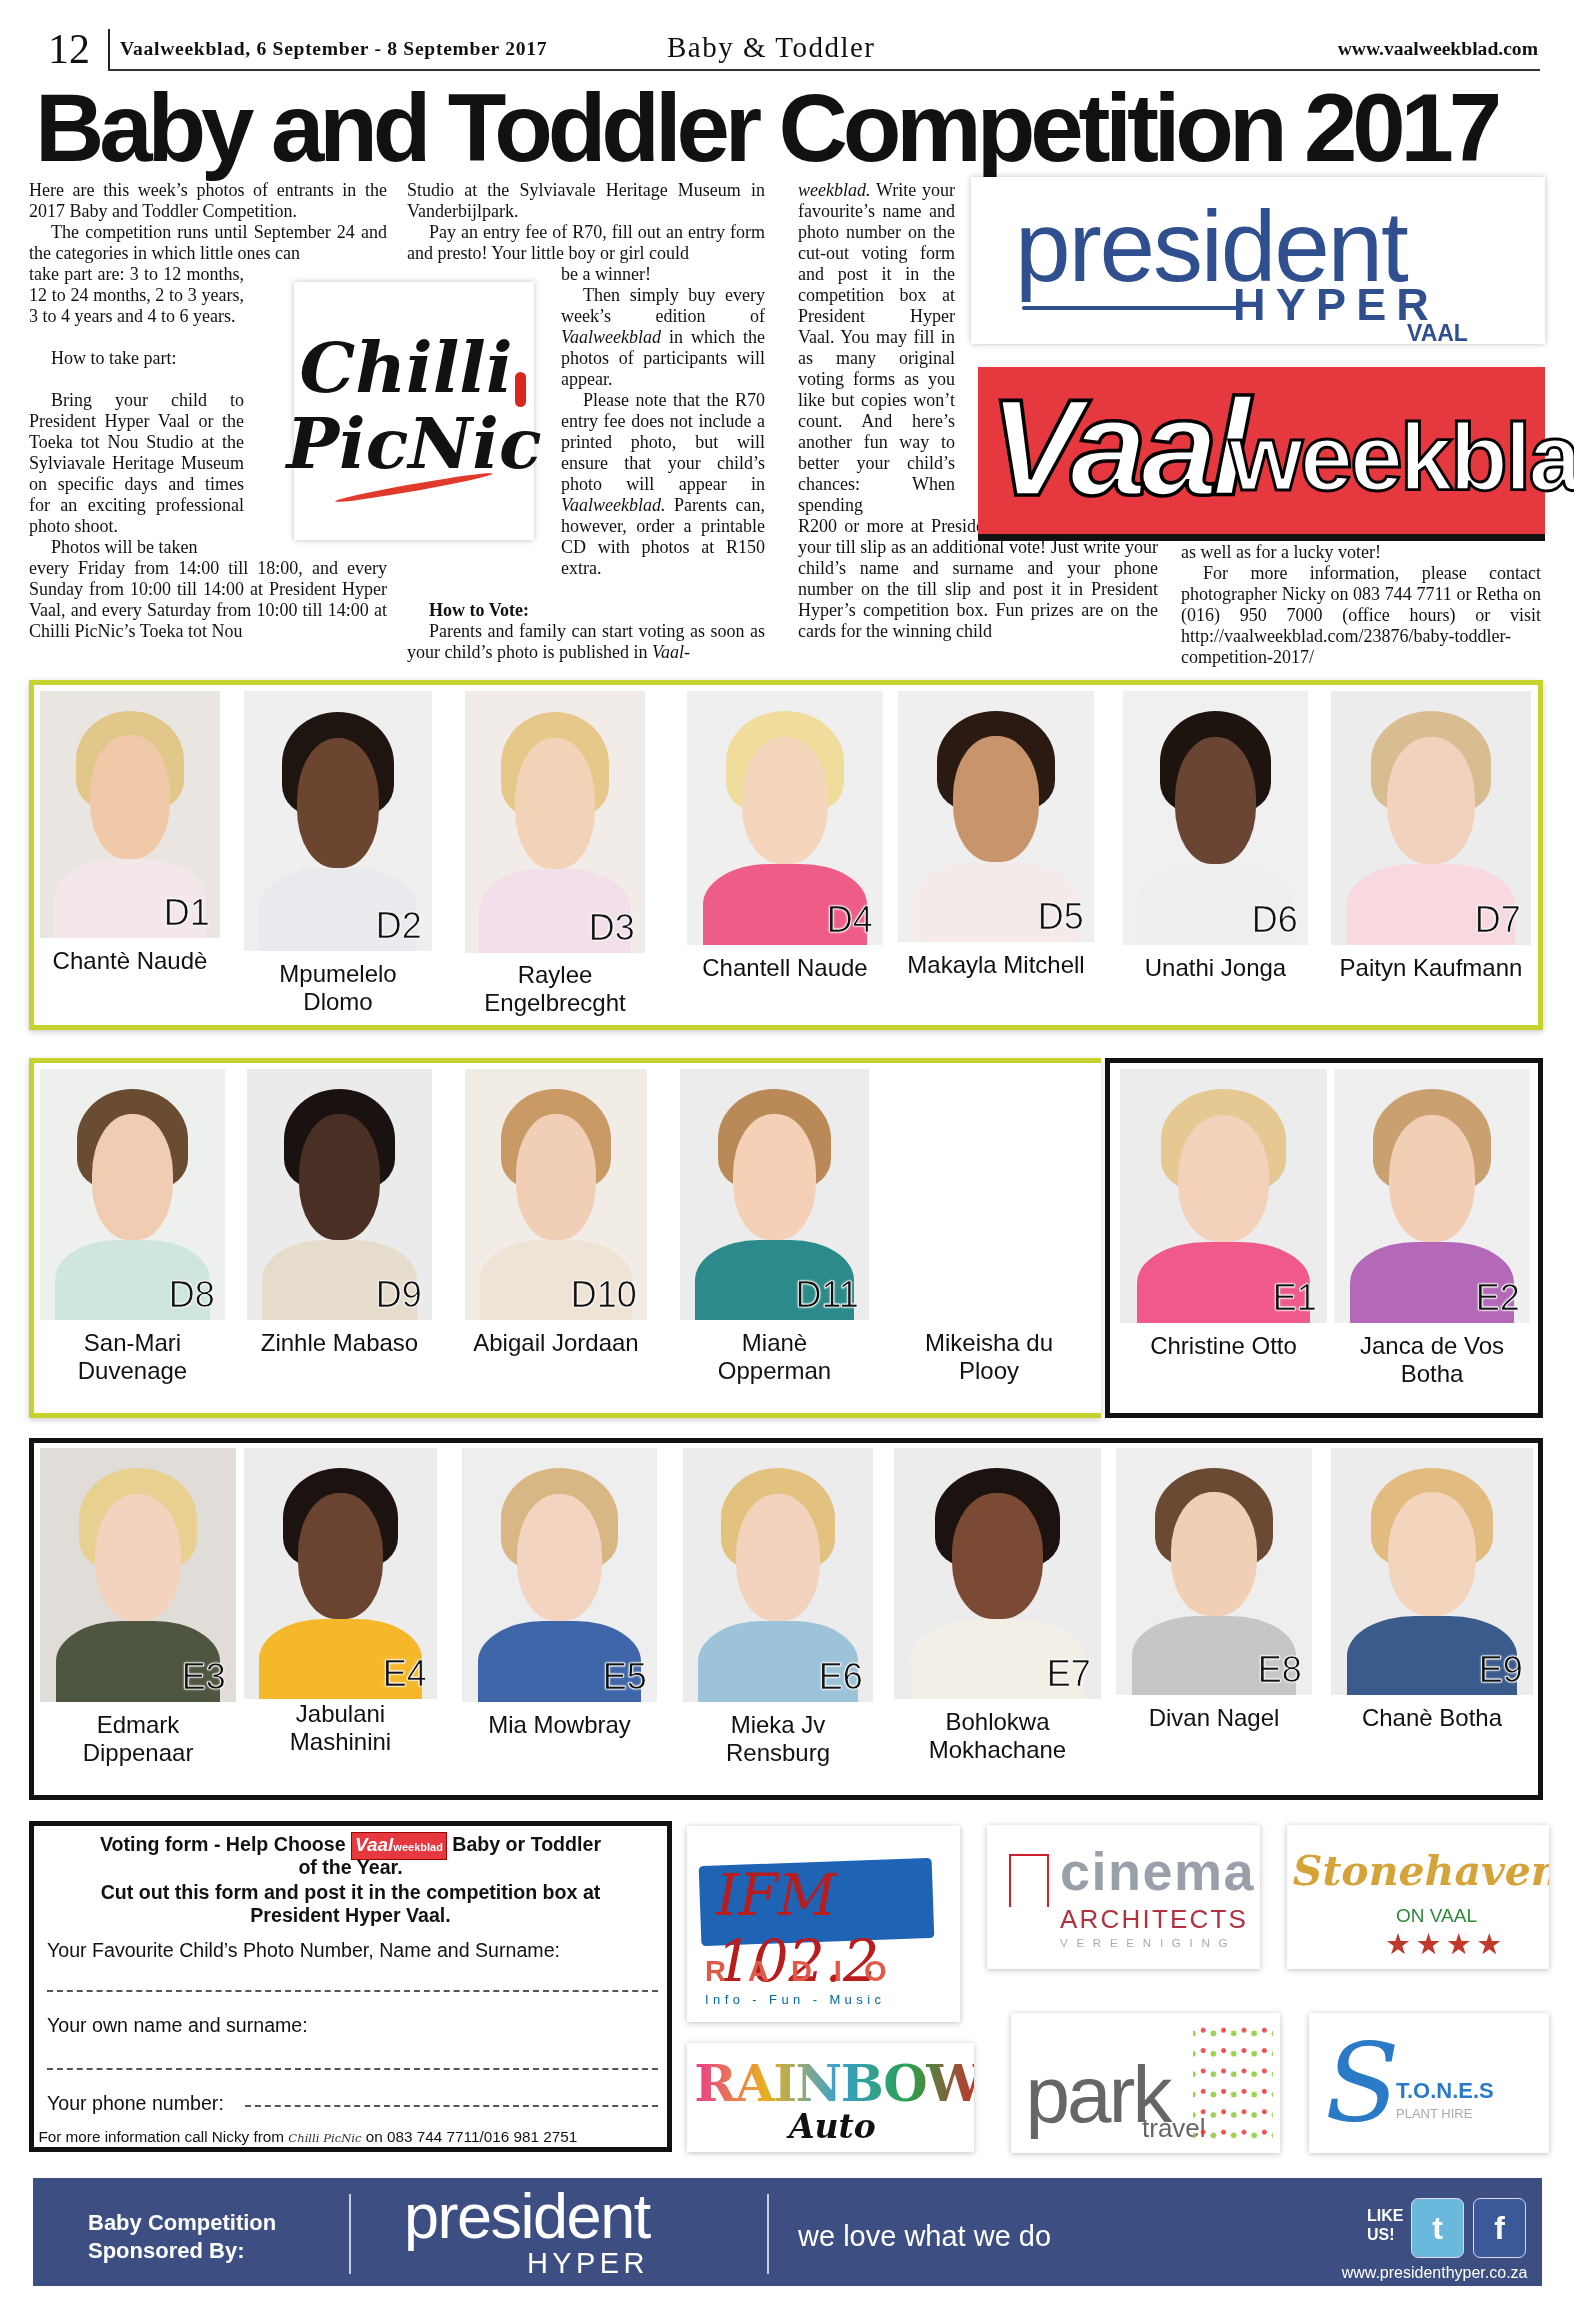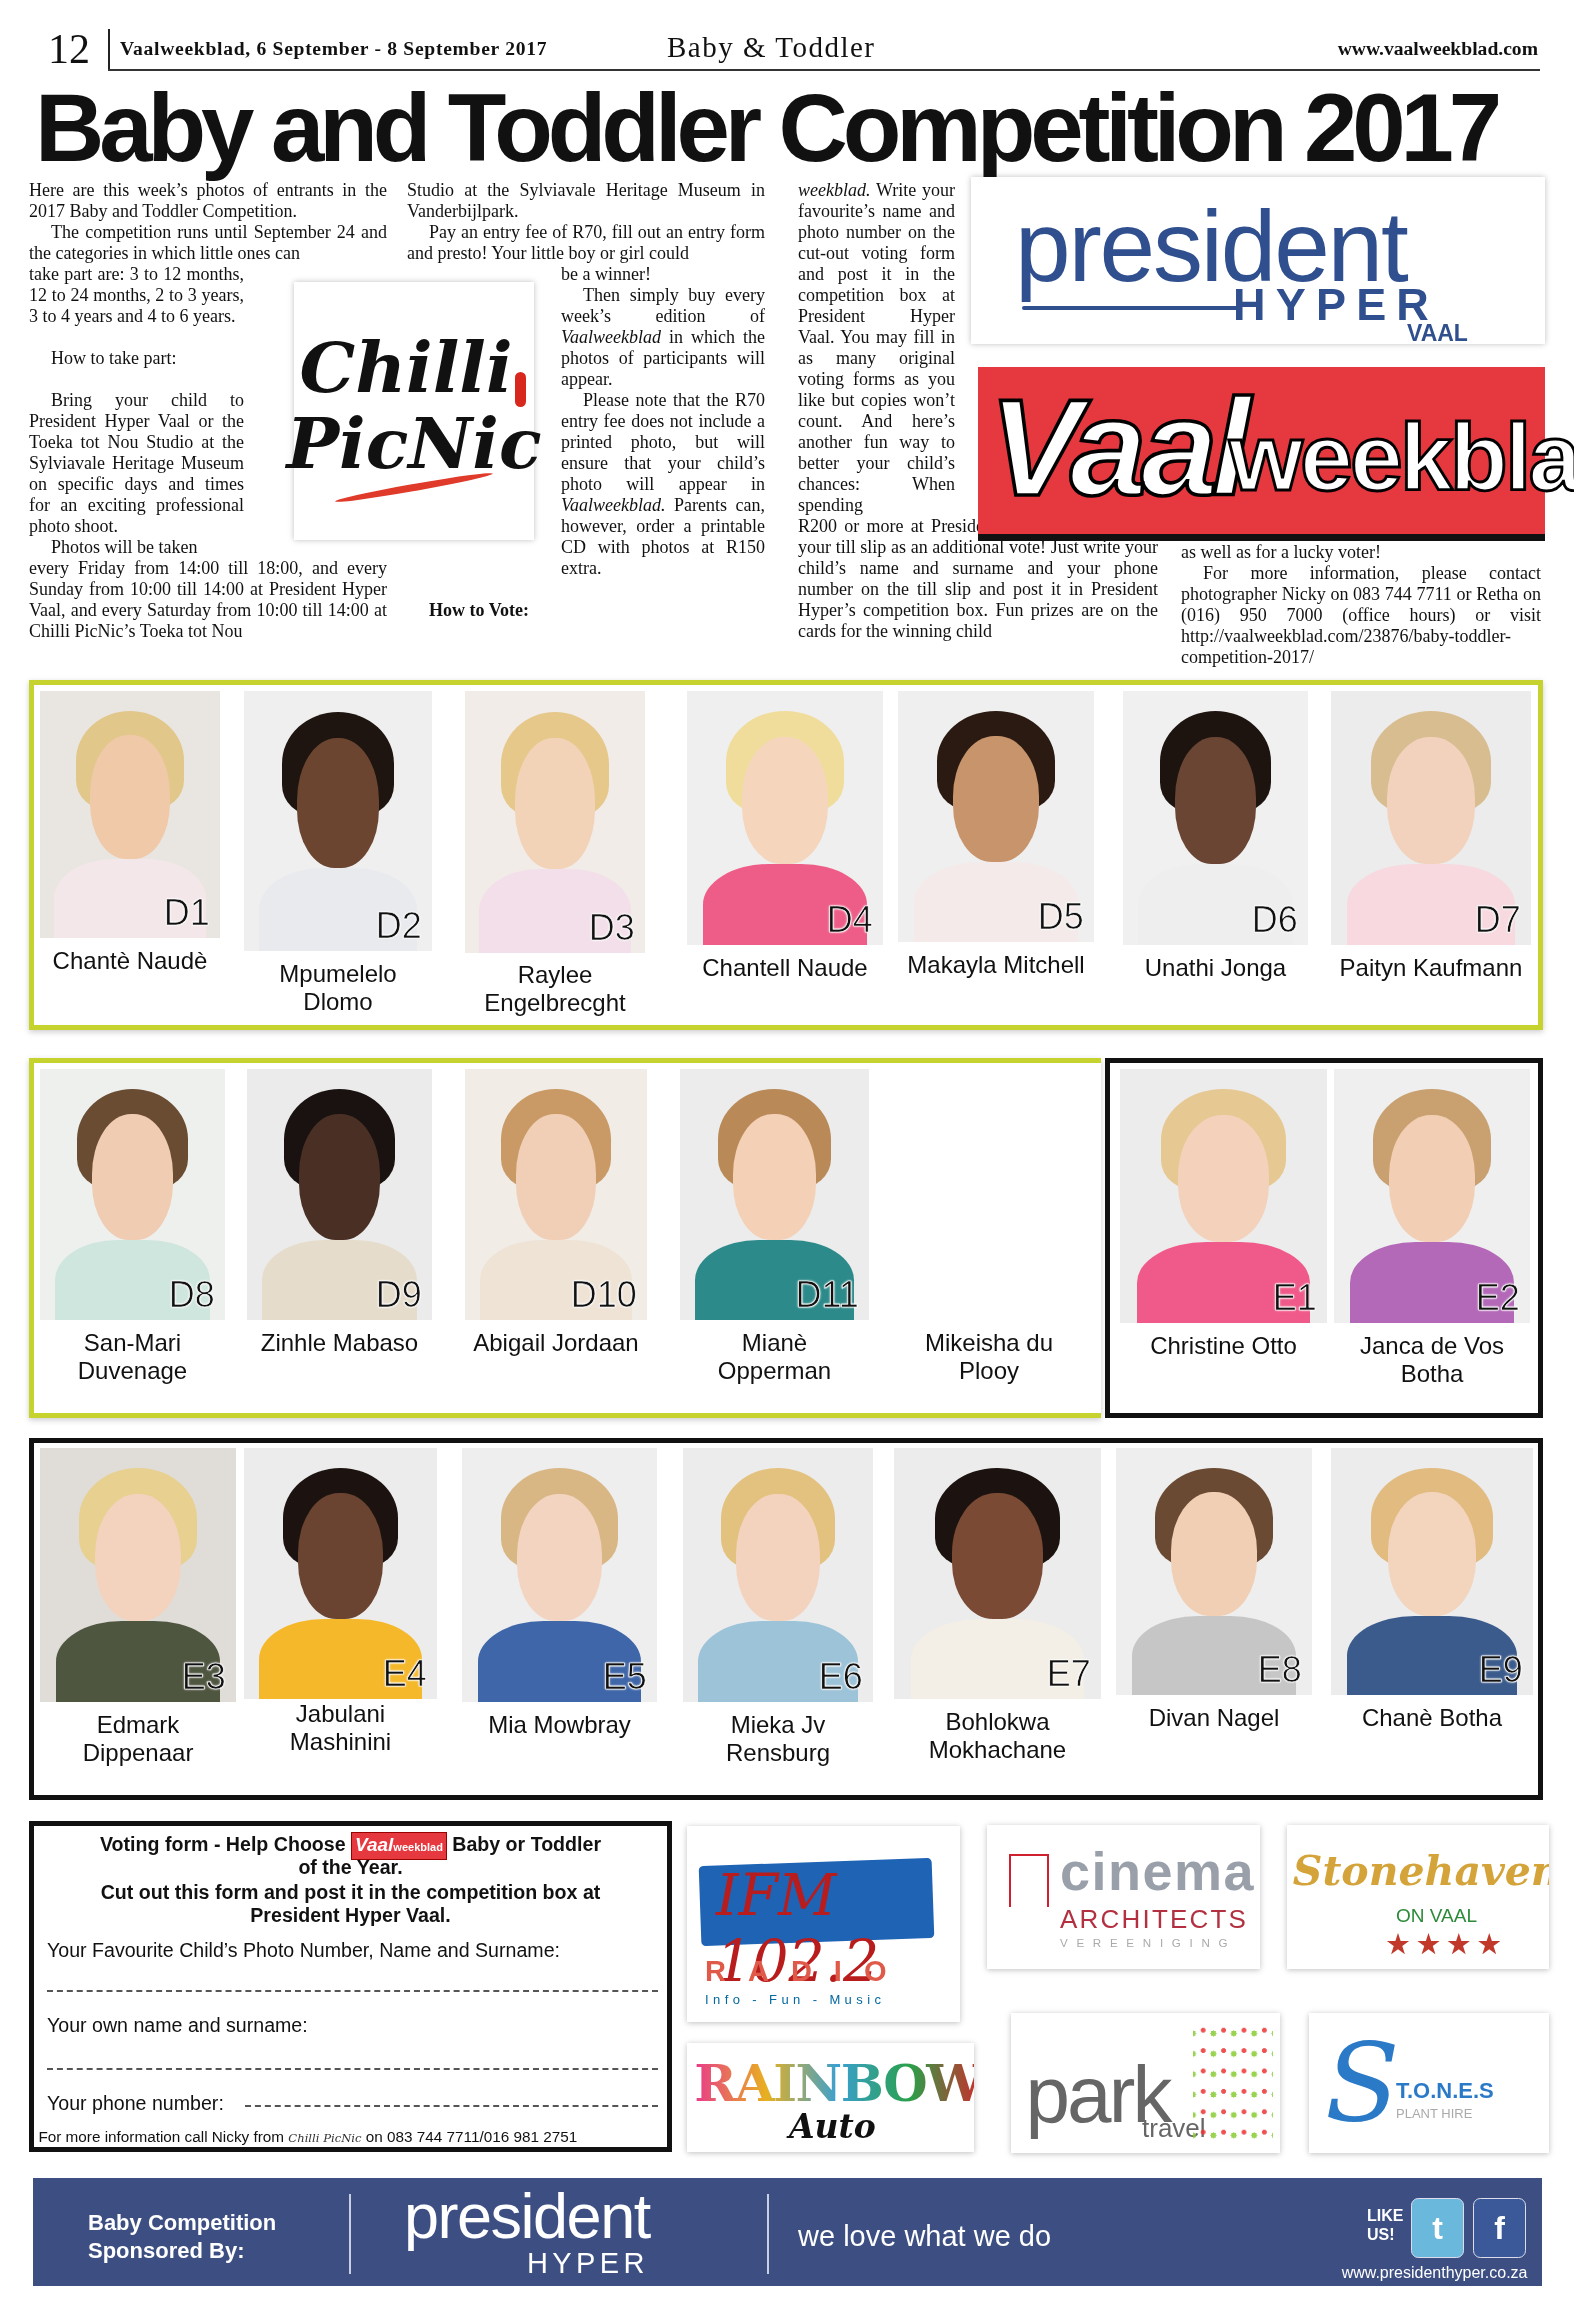--- a/index.html
+++ b/index.html
@@ -94,20 +94,21 @@
 
 <div class="abs col" style="left:407px;top:180px;width:358px;">
   <p class="noind">Studio at the Sylviavale Heritage Museum in Vanderbijlpark.</p>
   <p>Pay an entry fee of R70, fill out an entry form and presto! Your little boy or girl could</p>
   <div style="margin-left:154px">
     <p class="noind">be a winner!</p>
     <p><span>Then simply buy every week’s edition of </span><span class="it">Vaalweekblad</span><span> in which the photos of participants will appear.</span></p>
     <p><span>Please note that the R70 entry fee does not include a printed photo, but will ensure that your child’s photo will appear in </span><span class="it">Vaalweekblad.</span><span> Parents can, however, order a printable CD with photos at R150 extra.</span></p>
   </div>
   <h4 style="margin-top:21px">How to Vote:</h4>
+  <p><span>Parents and family can start voting as soon as your child’s photo is published in </span><span class="it">Vaal-</span></p>
 </div>
 
 <div class="abs col" style="left:798px;top:180px;width:360px;">
   <p class="noind" style="width:157px"><span class="it">weekblad.</span><span> Write your favourite’s name and photo number on the cut-out voting form and post it in the competition box at President Hyper Vaal. You may fill in as many original voting forms as you like but copies won’t count. And here’s another fun way to better your child’s chances: When spending</span></p>
   <p class="noind">R200 or more at President Hyper, you may use your till slip as an additional vote! Just write your child’s name and surname and your phone number on the till slip and post it in President Hyper’s competition box. Fun prizes are on the cards for the winning child</p>
 </div>
 
 <div class="abs col" style="left:1181px;top:542px;width:360px;">
   <p class="noind">as well as for a lucky voter!</p>
   <p>For more information, please contact photographer Nicky on 083 744 7711 or Retha on (016) 950 7000 (office hours) or visit http://vaalweekblad.com/23876/baby-toddler-competition-2017/</p>

